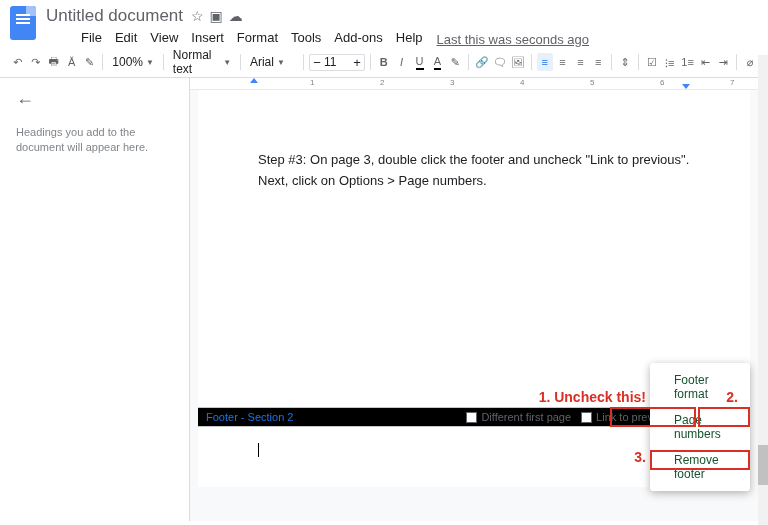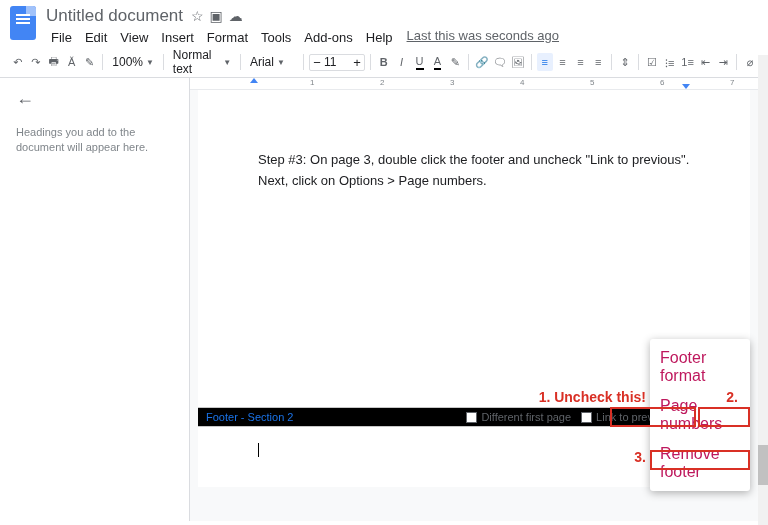--- a/index.html
+++ b/index.html
@@ -7,21 +7,21 @@
   
   .header { display: flex; padding: 6px 10px 0; align-items: flex-start; }
   .logo { width: 26px; height: 34px; background: #4285f4; border-radius: 3px; margin-right: 10px; position: relative; flex-shrink: 0; }
   .logo::before { content: ''; position: absolute; top: 0; right: 0; width: 10px; height: 10px; background: #a1c2fa; border-radius: 0 3px 0 3px; }
   .logo::after { content: ''; position: absolute; top: 8px; left: 6px; width: 14px; height: 2px; background: #fff; box-shadow: 0 4px 0 #fff, 0 8px 0 #fff; }
   
   .title-row { display: flex; align-items: center; gap: 8px; }
   .doc-title { font-size: 17px; color: #5f6368; }
   .title-icons { display: flex; gap: 6px; color: #5f6368; font-size: 14px; }
   
-  .menu-row { display: flex; gap: 3px; margin-top: 2px; align-items: flex-start; }
+  .menu-row { display: flex; gap: 3px; margin-top: 2px; align-items: flex-end; margin-left: 30px; }
   .menu-item { padding: 2px 5px; font-size: 13px; color: #202124; cursor: pointer; }
   .last-edit { color: #5f6368; font-size: 13px; text-decoration: underline; margin-left: 6px; cursor: pointer; }
   
   .toolbar { display: flex; align-items: center; padding: 4px 10px; border-bottom: 1px solid #dadce0; gap: 2px; flex-wrap: nowrap; }
   .tb { width: 18px; height: 18px; display: flex; align-items: center; justify-content: center; cursor: pointer; color: #5f6368; font-size: 11px; }
   .sep { width: 1px; height: 16px; background: #dadce0; margin: 0 3px; }
   .dd { display: flex; align-items: center; padding: 0 4px; height: 22px; border: none; font-size: 12px; color: #202124; cursor: pointer; gap: 3px; }
   .caret { font-size: 8px; color: #5f6368; }
   .fsize { display: flex; align-items: center; border: 1px solid #dadce0; border-radius: 2px; }
   .fsize .box { width: 26px; text-align: left; font-size: 12px; }
@@ -47,21 +47,21 @@
   .footer-label { color: #1a73e8; font-weight: 500; }
   .footer-spacer { flex: 1; }
   .footer-check { display: flex; align-items: center; gap: 4px; color: #5f6368; margin-left: 10px; }
   .chk { width: 11px; height: 11px; border: 1px solid #5f6368; background: #fff; }
   .options-btn { color: #1a73e8; padding: 2px 6px; display: flex; align-items: center; gap: 3px; margin-left: 8px; }
   
   .footer-area { position: absolute; bottom: 34px; left: 8px; right: 18px; height: 60px; background: #fff; padding: 16px 60px; }
   .cursor-line { width: 1px; height: 14px; background: #000; }
   
   .options-menu { position: absolute; bottom: 30px; right: 18px; width: 100px; background: #fff; box-shadow: 0 2px 8px rgba(0,0,0,.3); border-radius: 3px; padding: 4px 0; z-index: 10; }
-  .menu-opt { padding: 6px 10px; font-size: 16px; color: #be185d; cursor: pointer; }
+  .menu-opt { padding: 6px 24px; font-size: 12px; color: #14532d; cursor: pointer; }
   
   .anno { position: absolute; color: #d93025; font-weight: bold; font-size: 14px; z-index: 20; }
   .anno-box { position: absolute; border: 2px solid #d93025; z-index: 19; }
   
   .vscroll { position: absolute; right: 0; top: 55px; bottom: 0; width: 10px; background: #f1f1f1; z-index: 5; }
   .vthumb { width: 100%; height: 40px; background: #c1c1c1; position: absolute; bottom: 40px; }
 </style>
 </head>
 <body>
 

